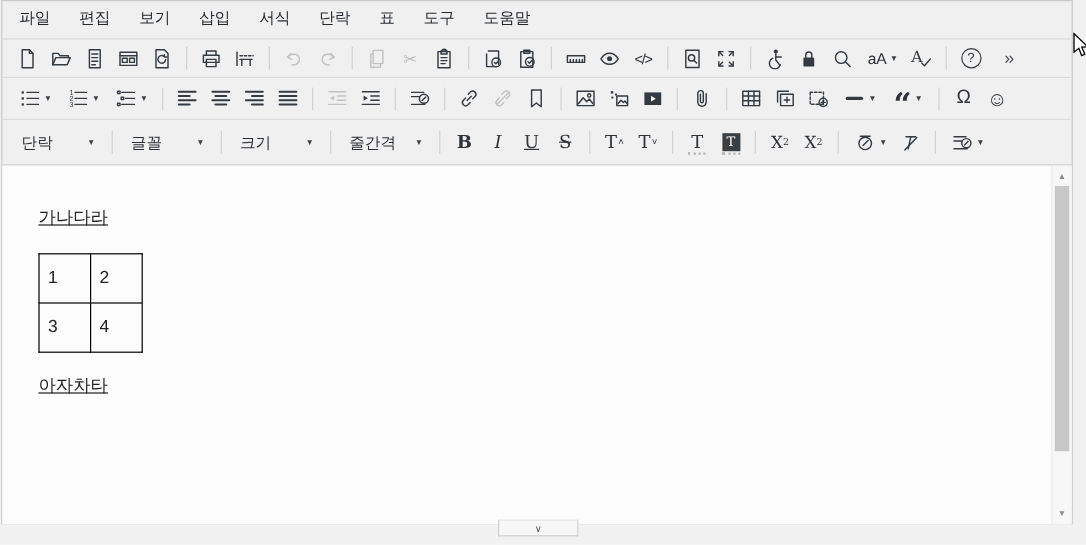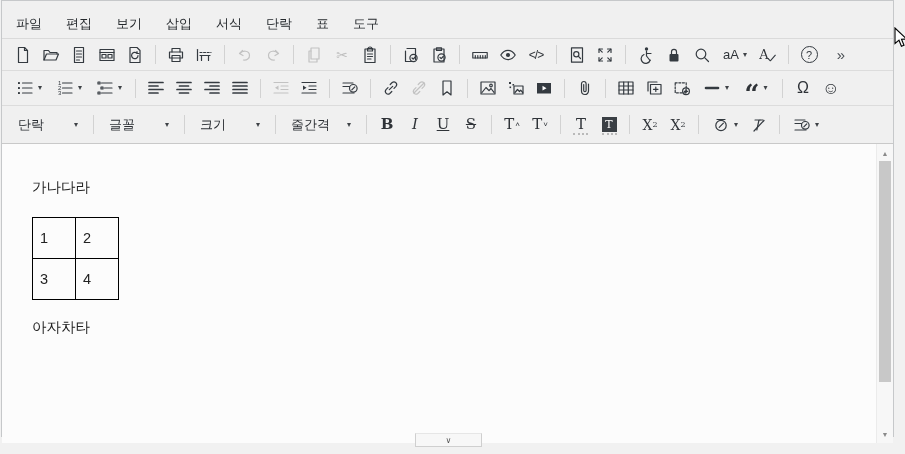--- a/index.html
+++ b/index.html
@@ -7,21 +7,21 @@
   body {
     width:905px; height:454px; position:relative; overflow:hidden;
     background:#f1f1f1;
     font-family:"Liberation Sans","DejaVu Sans",sans-serif;
   }
   .editor {
     position:absolute; left:1px; top:0; width:893px; height:437px;
     border:1px solid #c6c8ca; background:#f0f0f0;
   }
   
-  .menubar { display:flex; align-items:flex-end; height:38px; padding:0 2px;
+  .menubar { display:flex; align-items:flex-start; height:32px; padding:0 2px;
              border-bottom:1px solid #dadada; }
   .menu-item { padding:5px 12px; font-size:13px; color:#24282c; cursor:default; }
   
   .tb { display:flex; align-items:center; padding:0 7px; border-bottom:1px solid #dcdcdc; }
   .tb1 { height:32px; }
   .tb2 { height:35px; }
   .tb3 { height:38px; border-bottom:1px solid #c9c9c9; }
   .btn { display:flex; align-items:center; justify-content:center;
          min-width:24px; height:24px; margin:0 2px; color:#2f3338; position:relative; }
   .sep { width:1px; height:19px; background:#d2d2d2; margin:0 6px; flex:none; }
@@ -42,21 +42,21 @@
   .sup { font-size:8px; vertical-align:super; }
   .sub { font-size:8px; vertical-align:sub; }
   .tsmall { font-size:8px; margin-left:1px; color:#2f3338; }
   .colorbar { position:absolute; left:4px; bottom:2px; width:15px; height:3px;
               border-bottom:2px dotted #b9b9b9; }
   .tbox { width:15px; height:15px; background:#3a3f44; color:#fff; font-size:11px;
           display:flex; align-items:center; justify-content:center; }
   
   .content { position:relative; height:299px; background:#fcfcfc; overflow:hidden; }
   .canvas { position:absolute; left:0; top:0; right:17px; bottom:0; padding:18px 30px; cursor:text; }
-  .canvas p { margin:18px 0; font-size:14.5px; color:#222; }
+  .canvas p { margin:18px 0; font-size:14.5px; color:#222;text-decoration:underline; }
   .canvas p:first-child { margin-top:16px; }
   table.grid { border-collapse:collapse; margin:20px 0 16px 0; }
   table.grid td { border:1px solid #000; width:43px; height:41px;
                   padding:0 0 0 7px; font-size:14.5px; color:#222; vertical-align:middle; }
   .inline-box { display:inline-block; border:1px dashed #e87b2e; padding:6px 13px;
                 font-size:14.5px; color:#222; margin:2px 0 4px 0; }
   
   .scrollbar { position:absolute; right:0; top:0; width:17px; height:299px;
                background:#f7f7f7; border-left:1px solid #ebebeb; }
   .sb-arrow { position:absolute; left:0; width:16px; height:14px; display:flex;
@@ -79,20 +79,21 @@
 
   <div class="menubar">
     <div class="menu-item">파일</div>
     <div class="menu-item">편집</div>
     <div class="menu-item">보기</div>
     <div class="menu-item">삽입</div>
     <div class="menu-item">서식</div>
     <div class="menu-item">단락</div>
     <div class="menu-item">표</div>
     <div class="menu-item">도구</div>
+    <div class="menu-item">도움말</div>
   </div>
 
   <div class="tb tb1">
     <div class="btn">
       <svg class="ic" viewBox="0 0 18 18">
           <path d="M4.5 1.5h6l3 3v12h-9z"></path>
           <path d="M10.5 1.5v3h3"></path>
         </svg>
     </div>
     <div class="btn">

